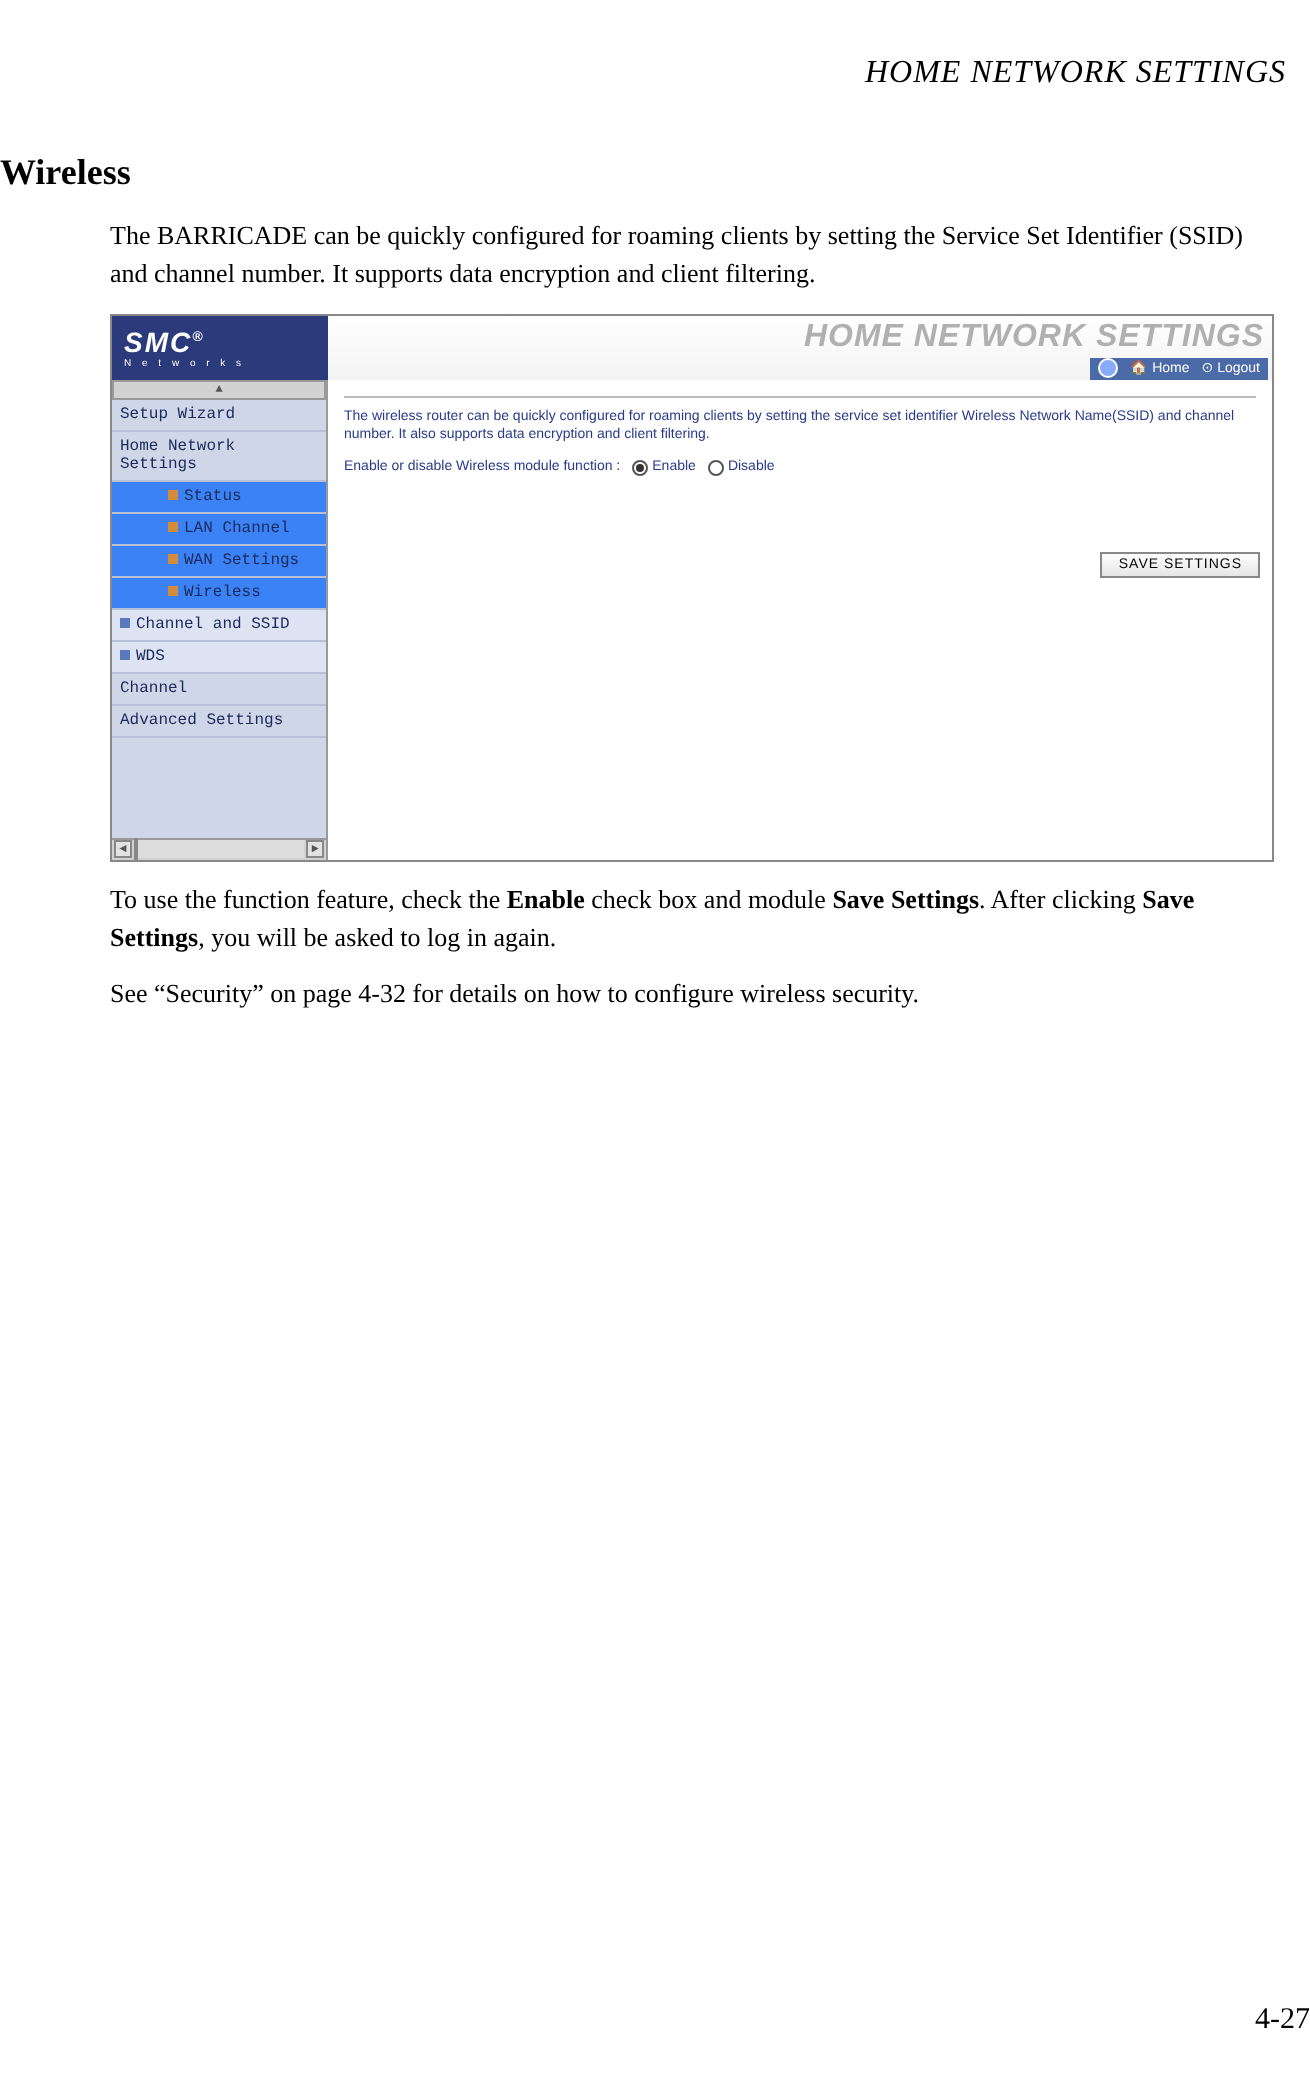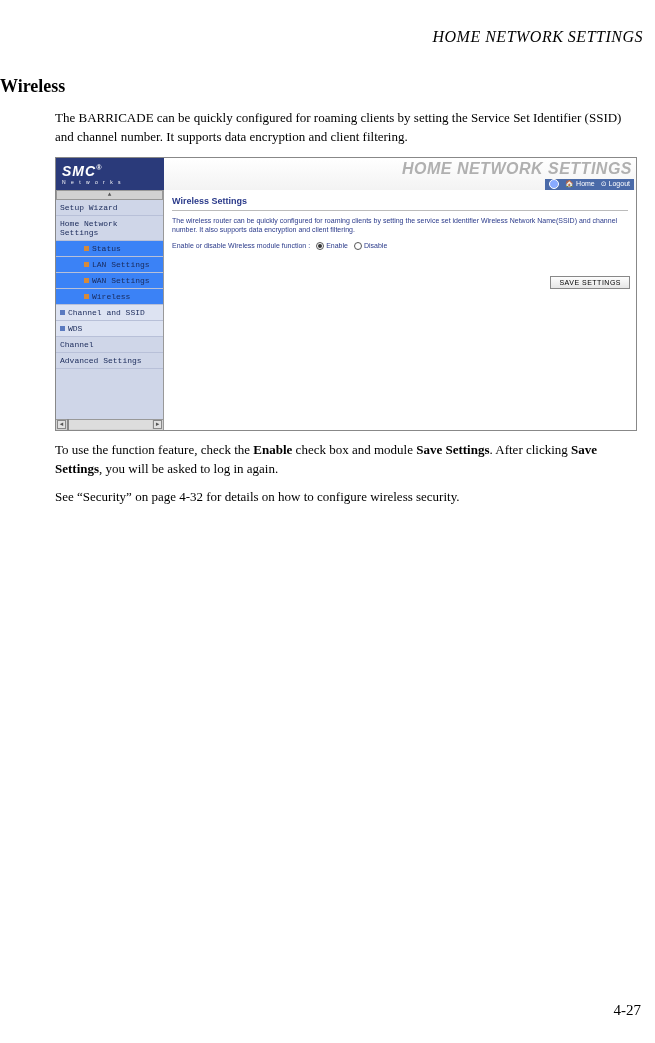--- a/index.html
+++ b/index.html
@@ -185,21 +185,21 @@
       border: 1px solid #888;
       font-size: 7px;
       padding: 2px 8px;
       font-family: Arial, sans-serif;
       letter-spacing: 0.5px;
       cursor: pointer;
     }
     .page-number {
       position: absolute;
       bottom: 24px;
-      right: 14px;
+      right: 0;
       font-size: 15px;
     }
   </style>
 </head>
 <body>
 
 <div class="page-header">
   <span>HOME NETWORK SETTINGS</span>
 </div>
 
@@ -219,36 +219,35 @@
       <span>🏠 <span>Home</span></span>
       <span>⊙ <span>Logout</span></span>
     </div>
   </div>
   <div class="app-body">
     <div class="sidebar">
       <div class="sidebar-scroll-top">▲</div>
       <div class="sidebar-item major">Setup Wizard</div>
       <div class="sidebar-item major">Home Network Settings</div>
       <div class="sidebar-item sub"><span class="bullet"></span><span>Status</span></div>
-      <div class="sidebar-item sub"><span class="bullet"></span><span>LAN Settings</span></div>
+      <div class="sidebar-item sub"><span class="bullet"></span><span>LAN Channel</span></div>
       <div class="sidebar-item sub"><span class="bullet"></span><span>WAN Settings</span></div>
       <div class="sidebar-item sub"><span class="bullet"></span><span>Wireless</span></div>
       <div class="sidebar-item subsub"><span class="bullet blue"></span><span>Channel and SSID</span></div>
       <div class="sidebar-item subsub"><span class="bullet blue"></span><span>WDS</span></div>
       <div class="sidebar-item major">Channel</div>
       <div class="sidebar-item major">Advanced Settings</div>
       <div class="sidebar-filler"></div>
       <div class="sidebar-scrollbar-bottom">
         <span class="sb-arrow">◄</span>
         <span class="sb-track"><span class="sb-thumb"></span></span>
         <span class="sb-arrow">►</span>
       </div>
     </div>
     <div class="content">
-      <div class="panel-title">Wireless Settings</div>
       <hr class="hr">
       <div class="panel-desc">The wireless router can be quickly configured for roaming clients by setting the service set identifier Wireless Network Name(SSID) and channel number. It also supports data encryption and client filtering.</div>
       <div class="radio-row">
         <span>Enable or disable Wireless module function :</span>
         <span class="radio-opt">
           <span class="radio-dot checked"></span>
           <span>Enable</span>
         </span>
         <span class="radio-opt">
           <span class="radio-dot"></span>

